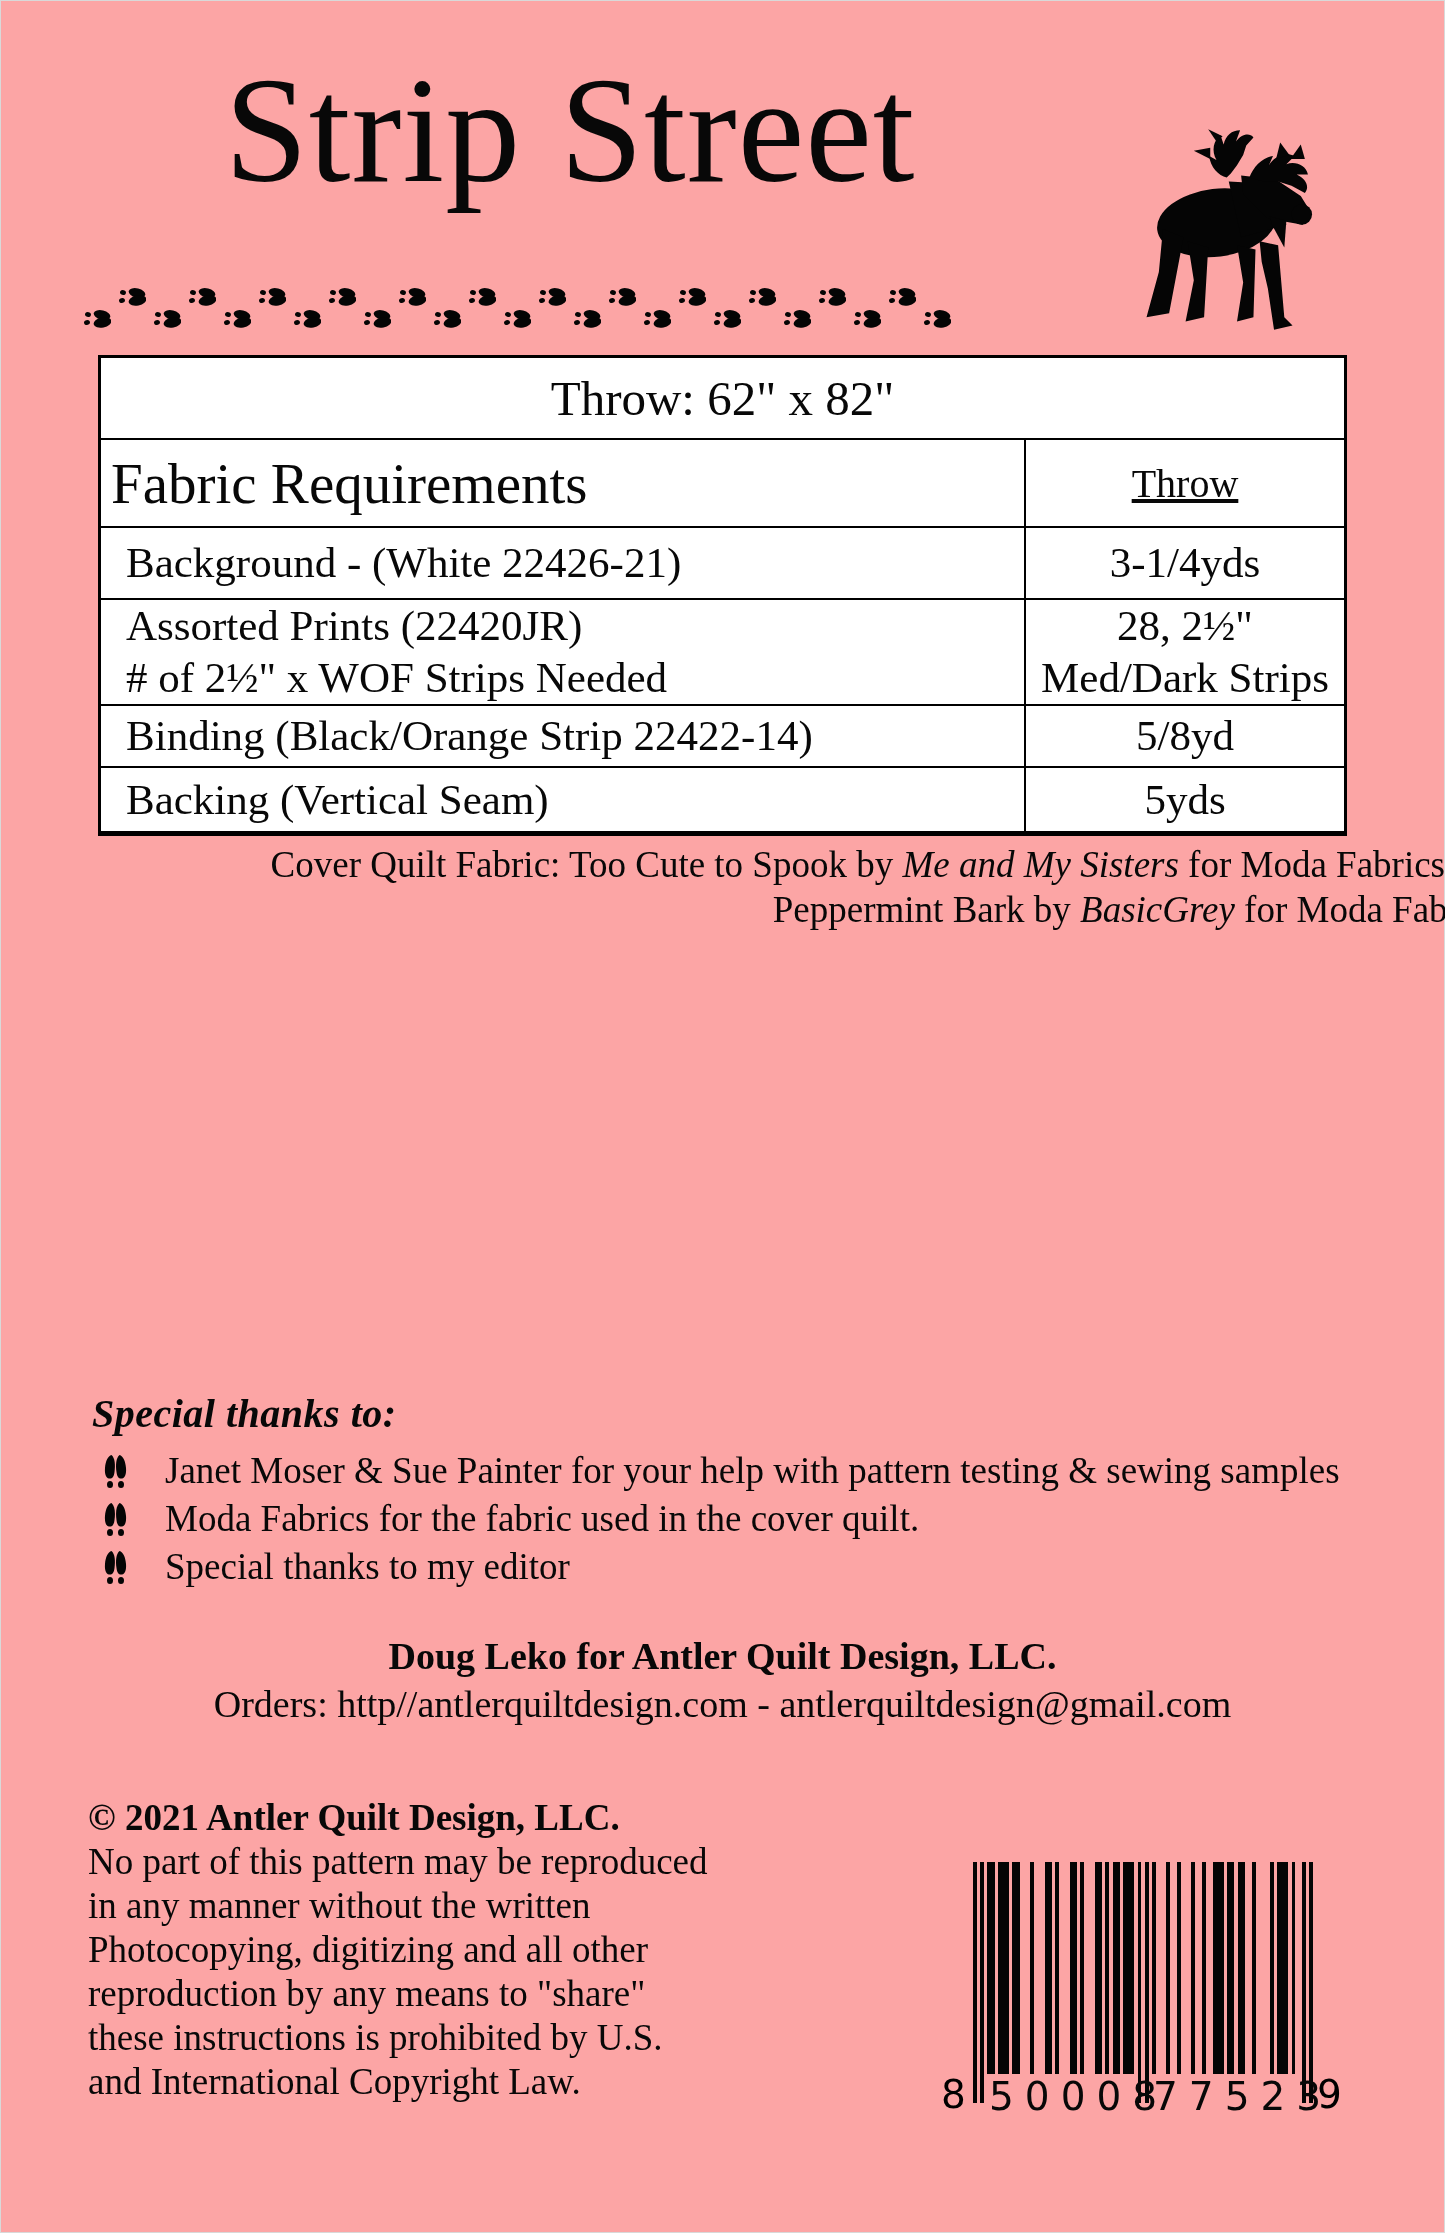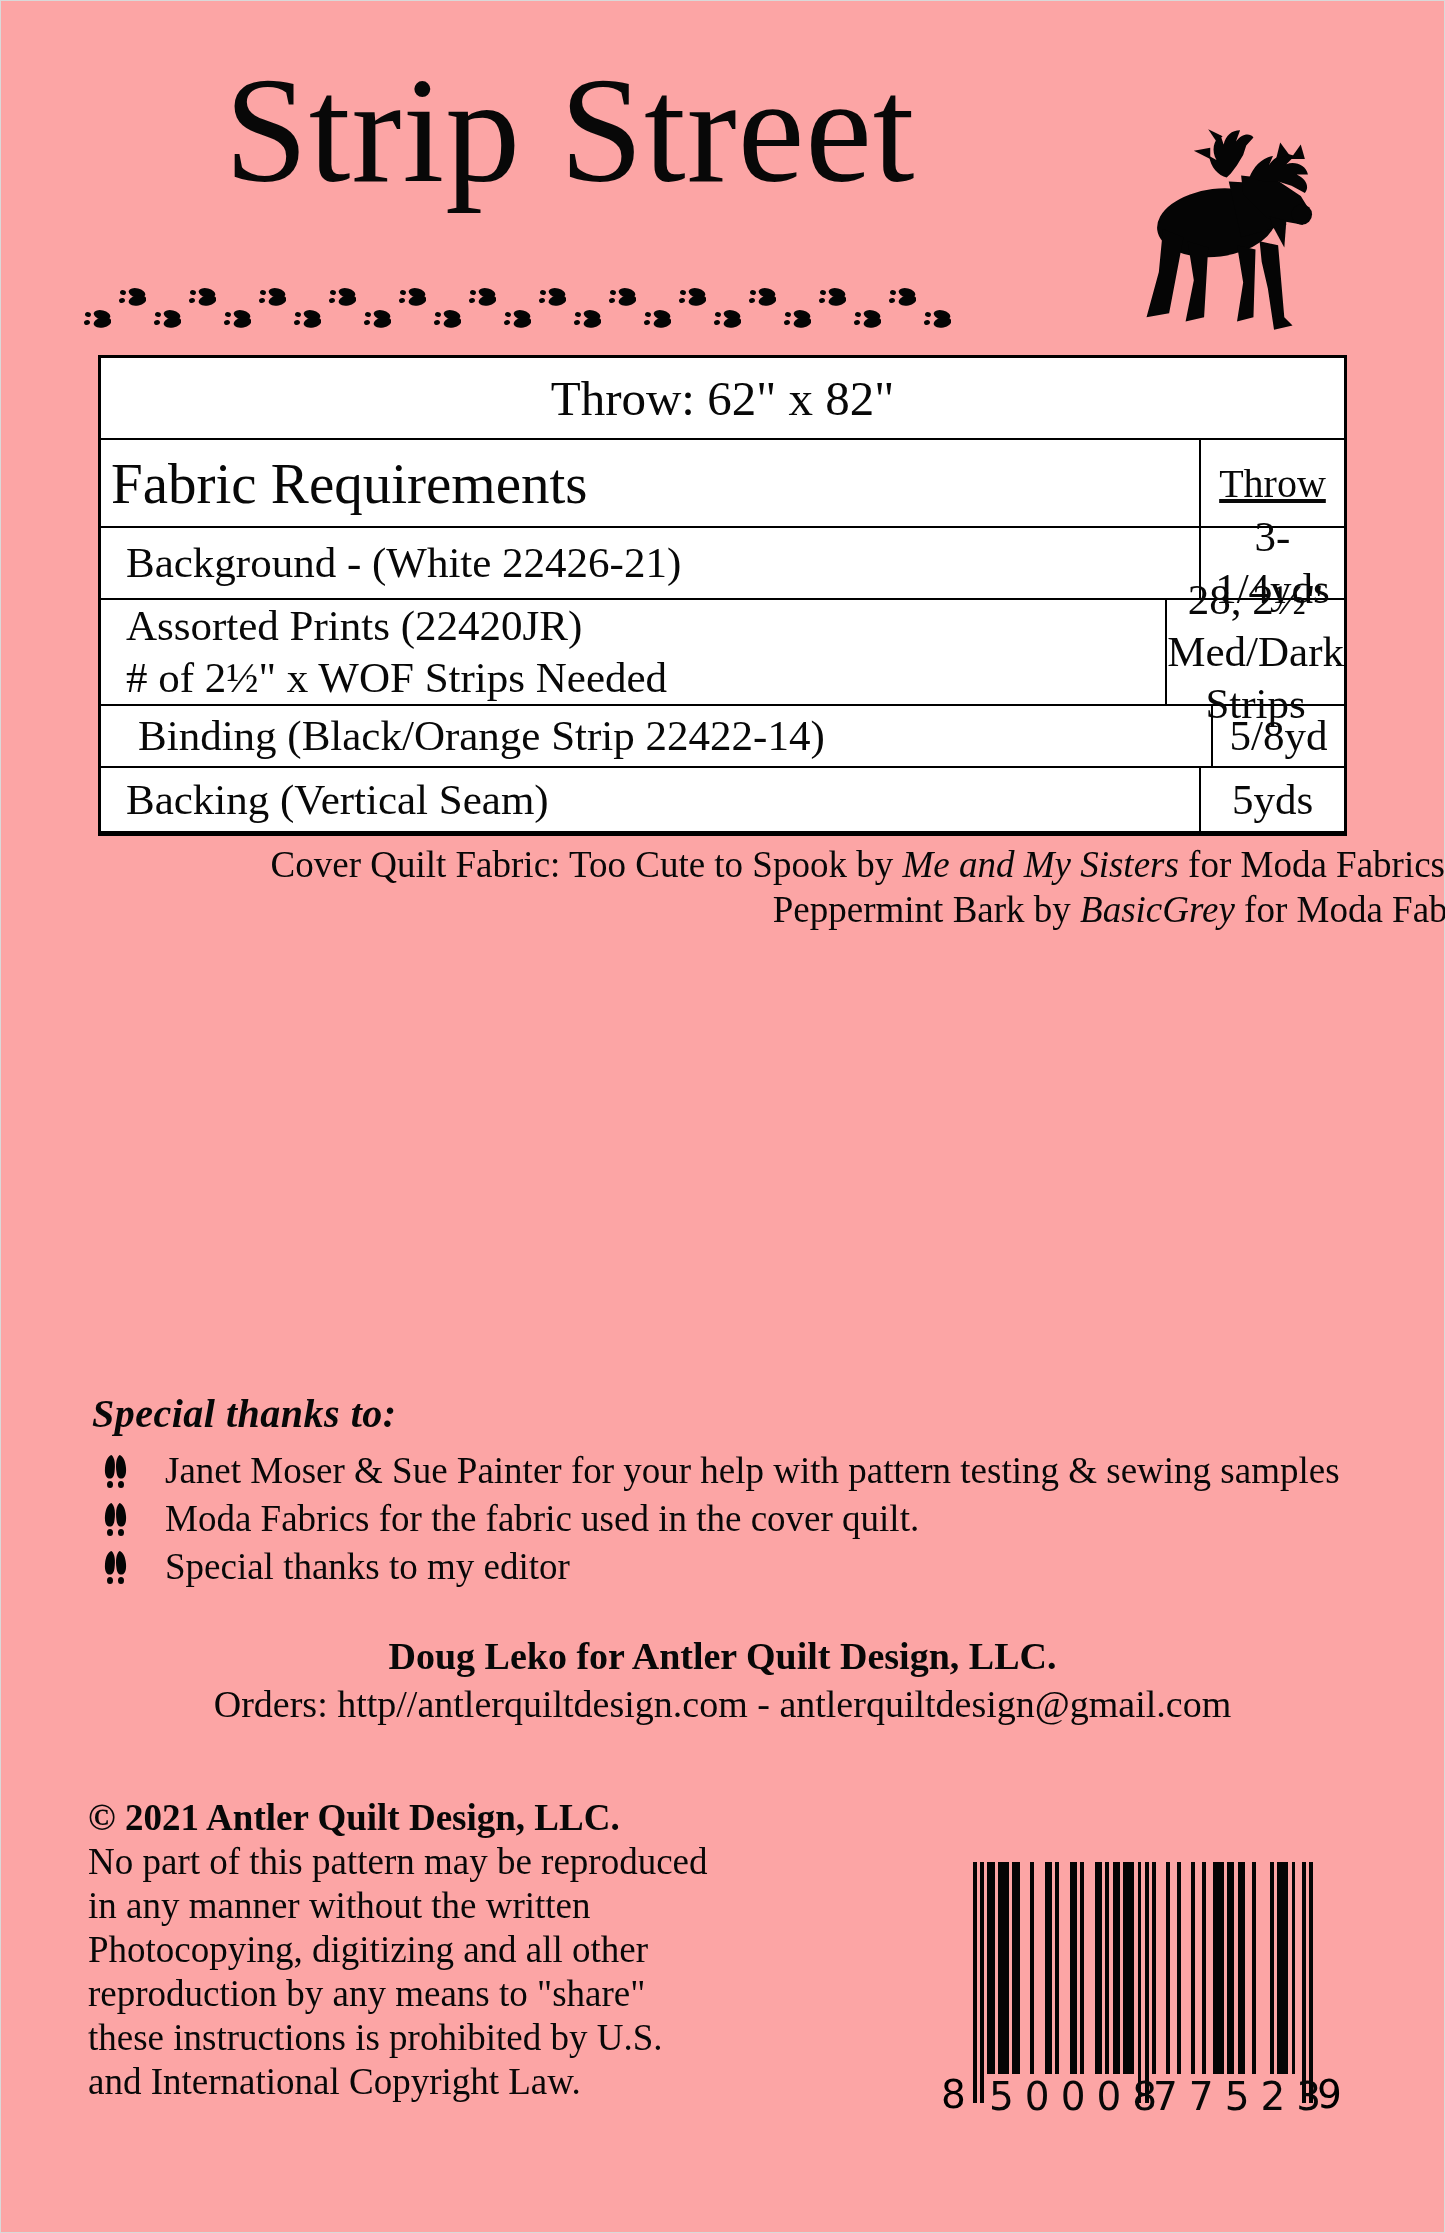--- a/index.html
+++ b/index.html
@@ -27,30 +27,30 @@
   .trail{position:absolute;left:82px;top:281px;width:880px;height:52px;}
   .trail .hp{position:absolute;width:29px;height:21px;}
   
   .ftable{
     position:absolute;left:98px;top:355px;width:1243px;
     border:3px solid #000;border-bottom-width:5px;
     background:#fff;
   }
   .trow{display:flex;align-items:stretch;border-top:2px solid #000;}
   .trow:first-child{border-top:none;}
-  .cell-l{width:1100px;border-right:2px solid #000;display:flex;flex-direction:column;justify-content:center;padding-left:25px;box-sizing:border-box;}
+  .cell-l{width:925px;border-right:2px solid #000;display:flex;flex-direction:column;justify-content:center;padding-left:25px;box-sizing:border-box;}
   .cell-r{flex:1;display:flex;flex-direction:column;justify-content:center;text-align:center;}
   .r-size{height:80px;justify-content:center;text-align:center;font-size:49px;display:flex;flex-direction:column;}
   .r-head{height:86px;}
   .r-head .cell-l{font-size:57px;padding-left:10px;}
   .r-head .cell-r{font-size:40px;text-decoration:underline;}
   .r-data{font-size:43px;}
   .r-data .cell-l{line-height:52px;}
   .r-data .cell-r{line-height:52px;}
-  .h70{height:70px;} .h104{height:104px;} .h60{height:60px;padding-left:12px;} .h63{height:63px;}
+  .h70{height:70px;} .h104{height:104px;} .h60{height:60px;} .h63{height:63px;}
   
   .coverfab{position:absolute;left:0;top:842px;width:100%;text-align:right;font-size:37px;line-height:45px;}
   .coverfab .l2{transform:translateX(56px);}
   .it{font-style:italic;}
   
   .thanks{position:absolute;left:92px;top:1390px;width:1330px;}
   .thanks h3{margin:0 0 12px 0;font-size:40px;font-weight:bold;font-style:italic;letter-spacing:.5px;}
   .titem{display:flex;align-items:flex-start;height:48px;}
   .titem .bullet{width:27px;height:36px;margin:4px 0 0 10px;flex:none;}
   .titem .txt{font-size:37px;line-height:44px;margin-left:36px;white-space:nowrap;}

